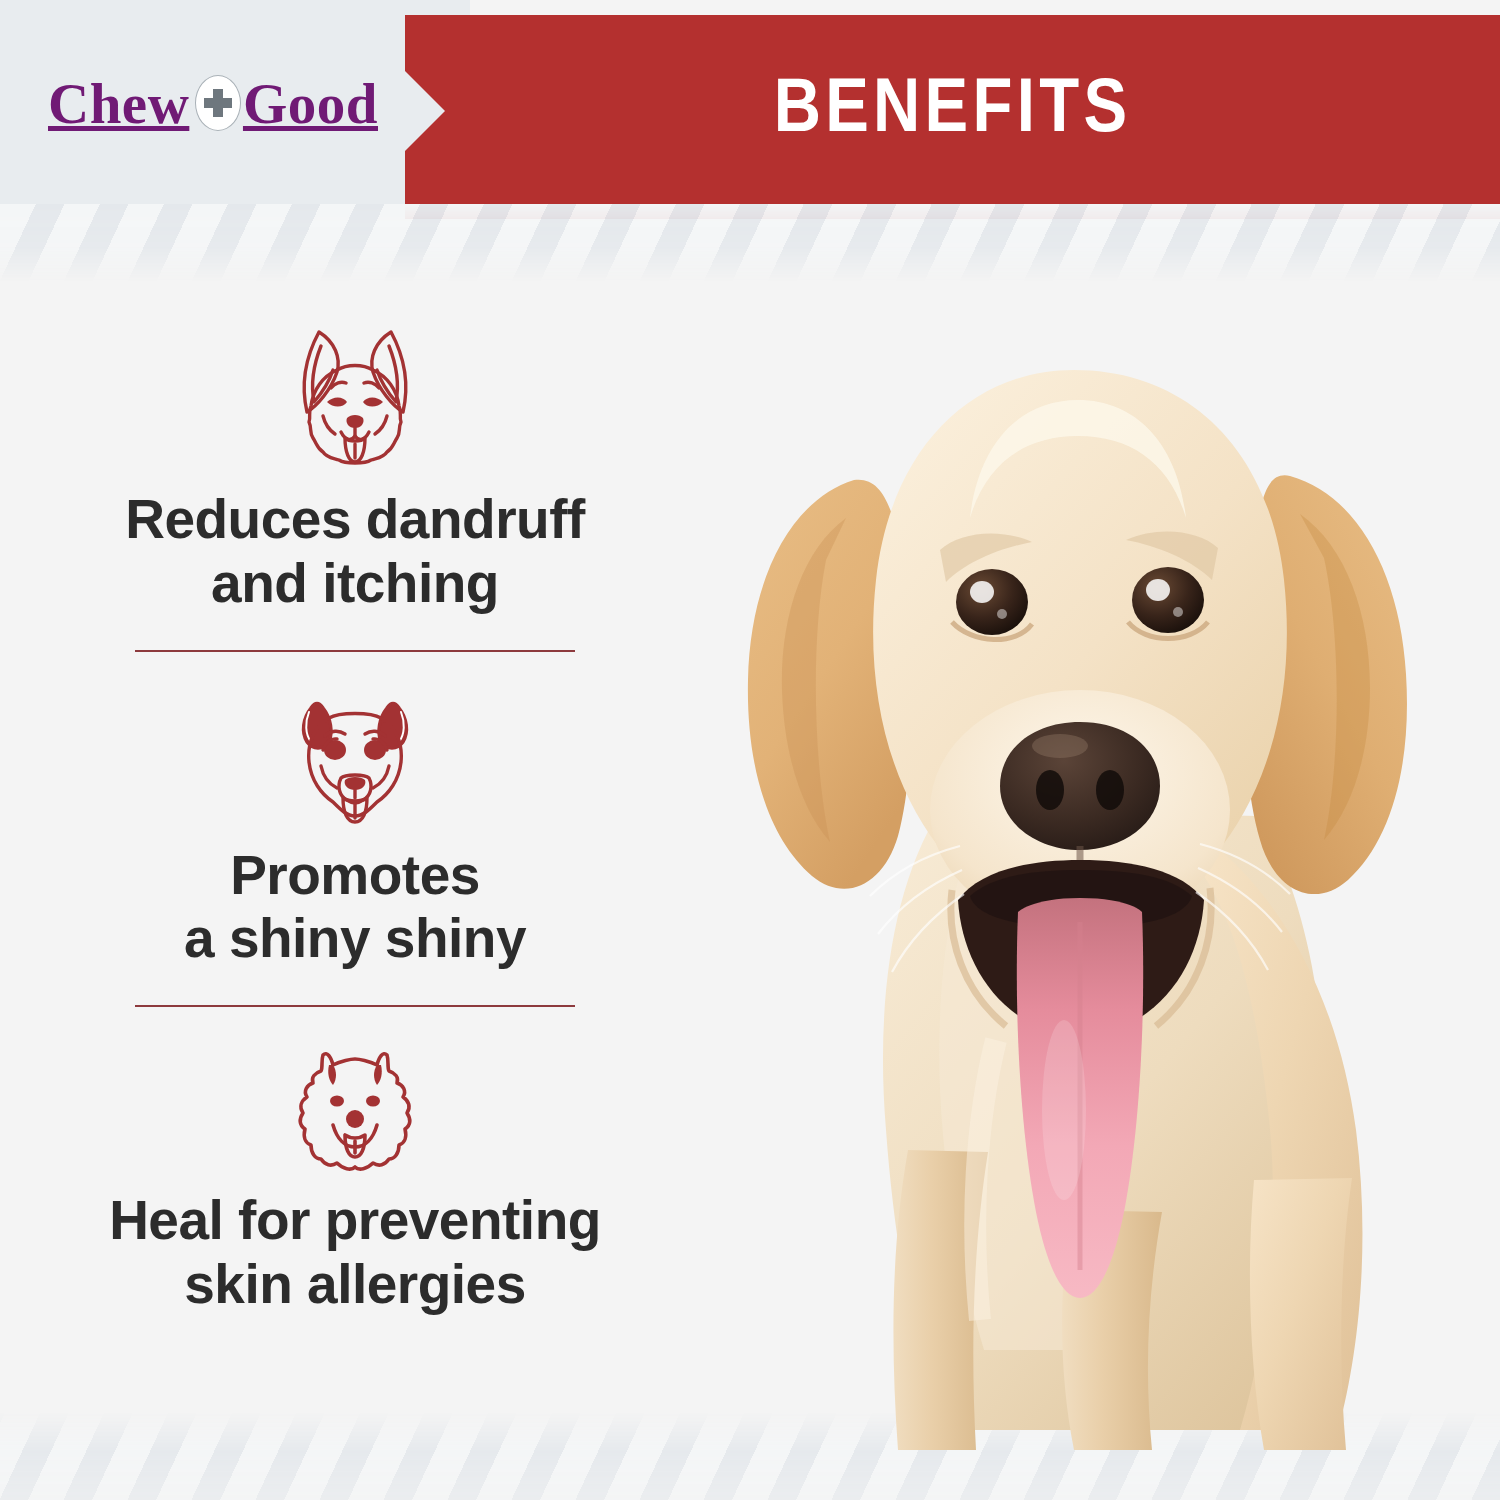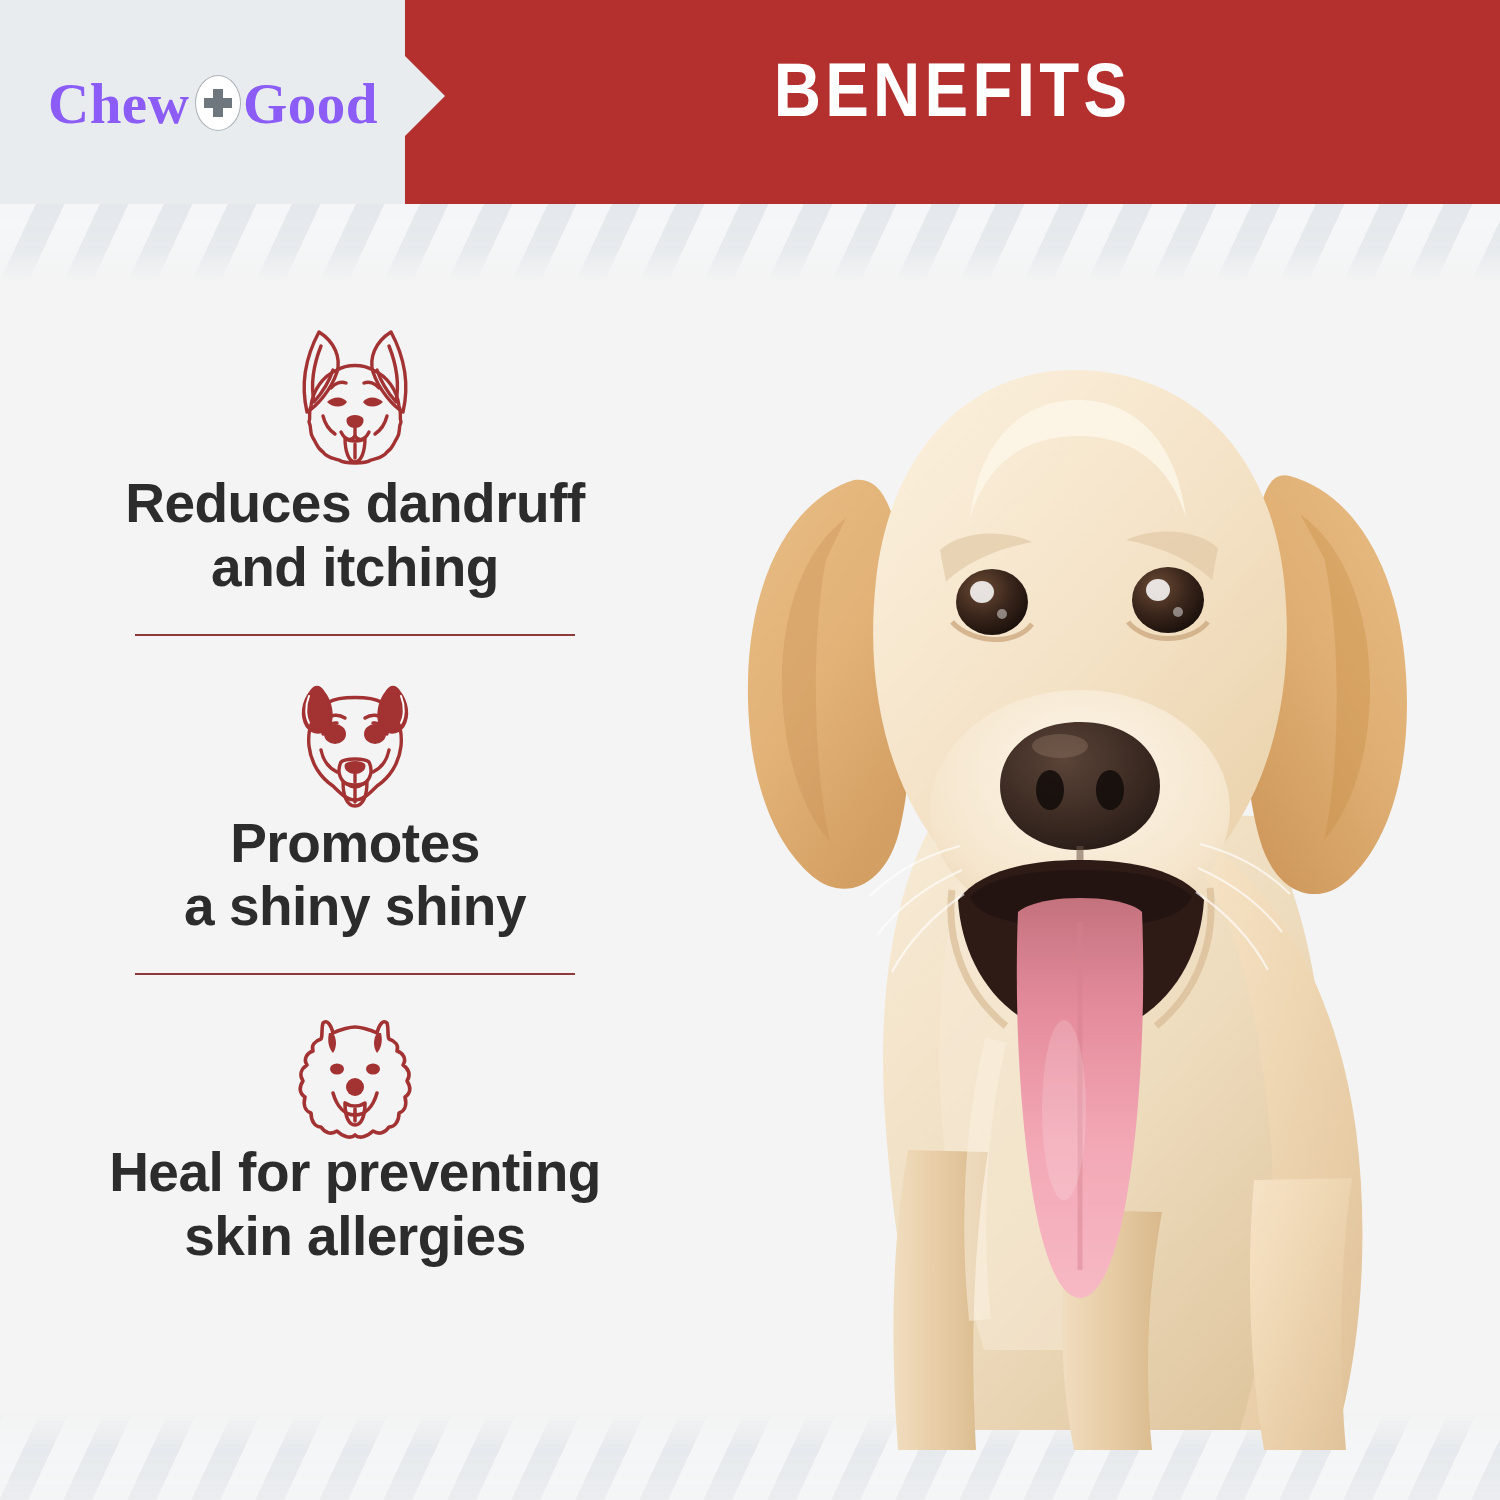--- a/index.html
+++ b/index.html
@@ -29,22 +29,23 @@
     width: 330px; height: 82px;
     display: flex;
     align-items: center;
     justify-content: flex-start;
   }
   .logo-word {
     font-family: "Liberation Serif", serif;
     font-weight: bold;
     font-size: 57px;
     letter-spacing: 0.5px;
-    color: #8b5cf6;
+    color: #701a75;
     line-height: 1;
+    text-decoration: underline;
   }
   .logo-cross {
     position: relative;
     width: 46px; height: 56px;
     margin: 0 6px;
     display: inline-block;
   }
   .logo-cross .oval {
     position: absolute;
     left: 0; top: 0;
@@ -58,21 +59,21 @@
   .logo-cross .bar-v {
     position: absolute;
     background: #6e777e;
   }
   .logo-cross .bar-h { left: 9px; top: 23px; width: 28px; height: 10px; }
   .logo-cross .bar-v { left: 18px; top: 14px; width: 10px; height: 28px; }
 
   
   .banner {
     position: absolute;
-    left: 405px; top: 0;
+    left: 405px; top: 15px;
     width: 1095px; height: 204px;
     background: #b4302f;
     clip-path: polygon(0 0, 100% 0, 100% 100%, 0 100%, 0 136px, 40px 96px, 0 56px);
   }
   .banner-title {
     position: absolute;
     left: 0; right: 0; top: 52px;
     text-align: center;
     color: #ffffff;
     font-family: "Liberation Sans Narrow", "Liberation Sans", sans-serif;
@@ -121,20 +122,21 @@
   .benefit-icon {
     display: block;
     margin: 0 auto;
   }
   .benefit-text {
     color: #2c2c2c;
     font-weight: bold;
     font-size: 55px;
     line-height: 1.16;
     letter-spacing: -0.5px;
+    margin-top: 16px;
     white-space: pre-line;
   }
   .divider {
     width: 440px;
     height: 2px;
     background: #8d3a3d;
     margin: 34px auto 0 auto;
   }
 
   .b1 .benefit-icon { width: 160px; height: 152px; }

